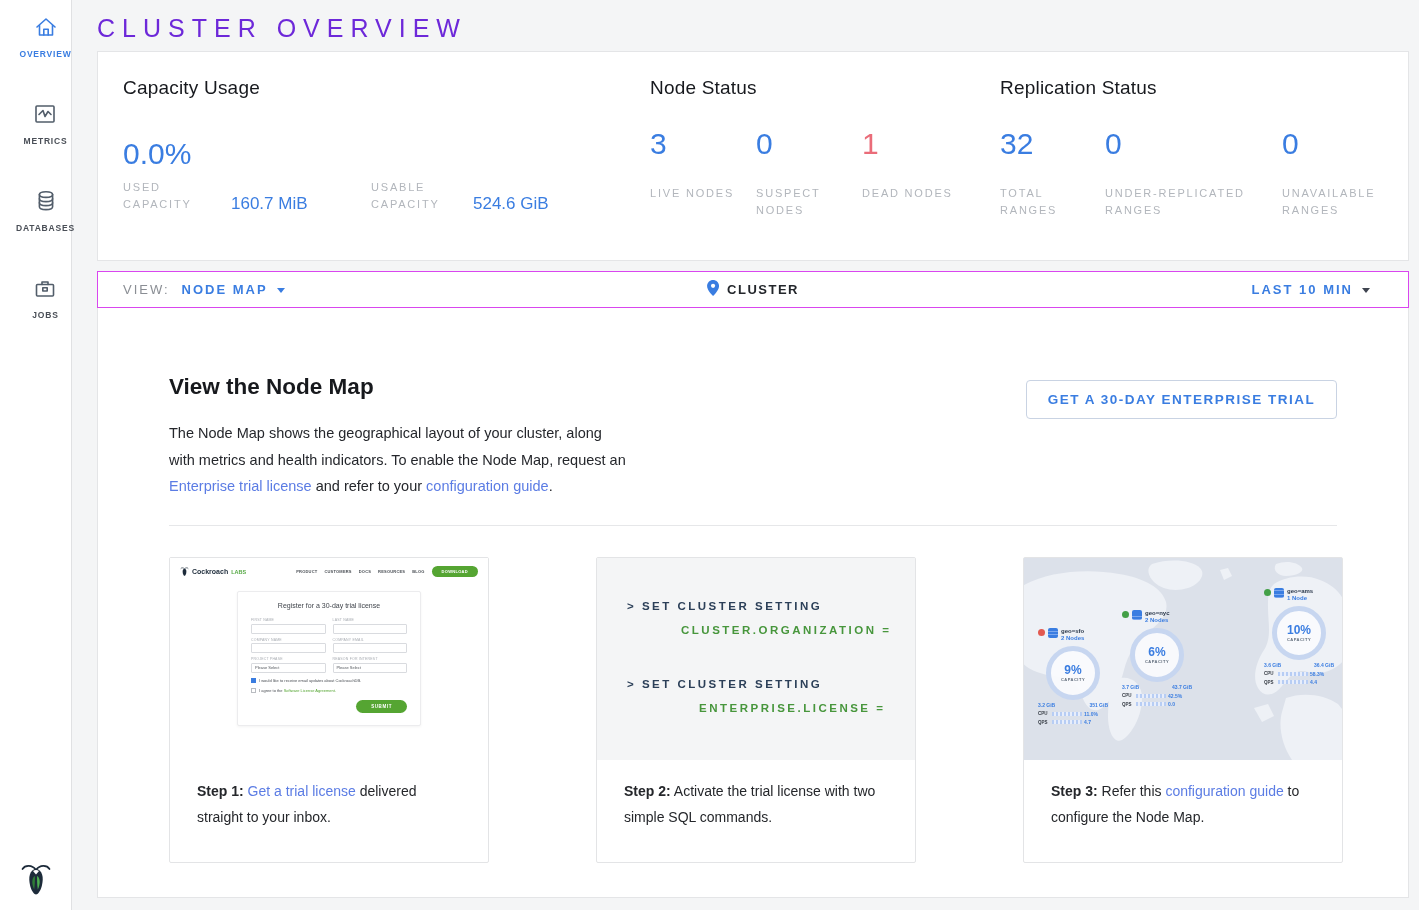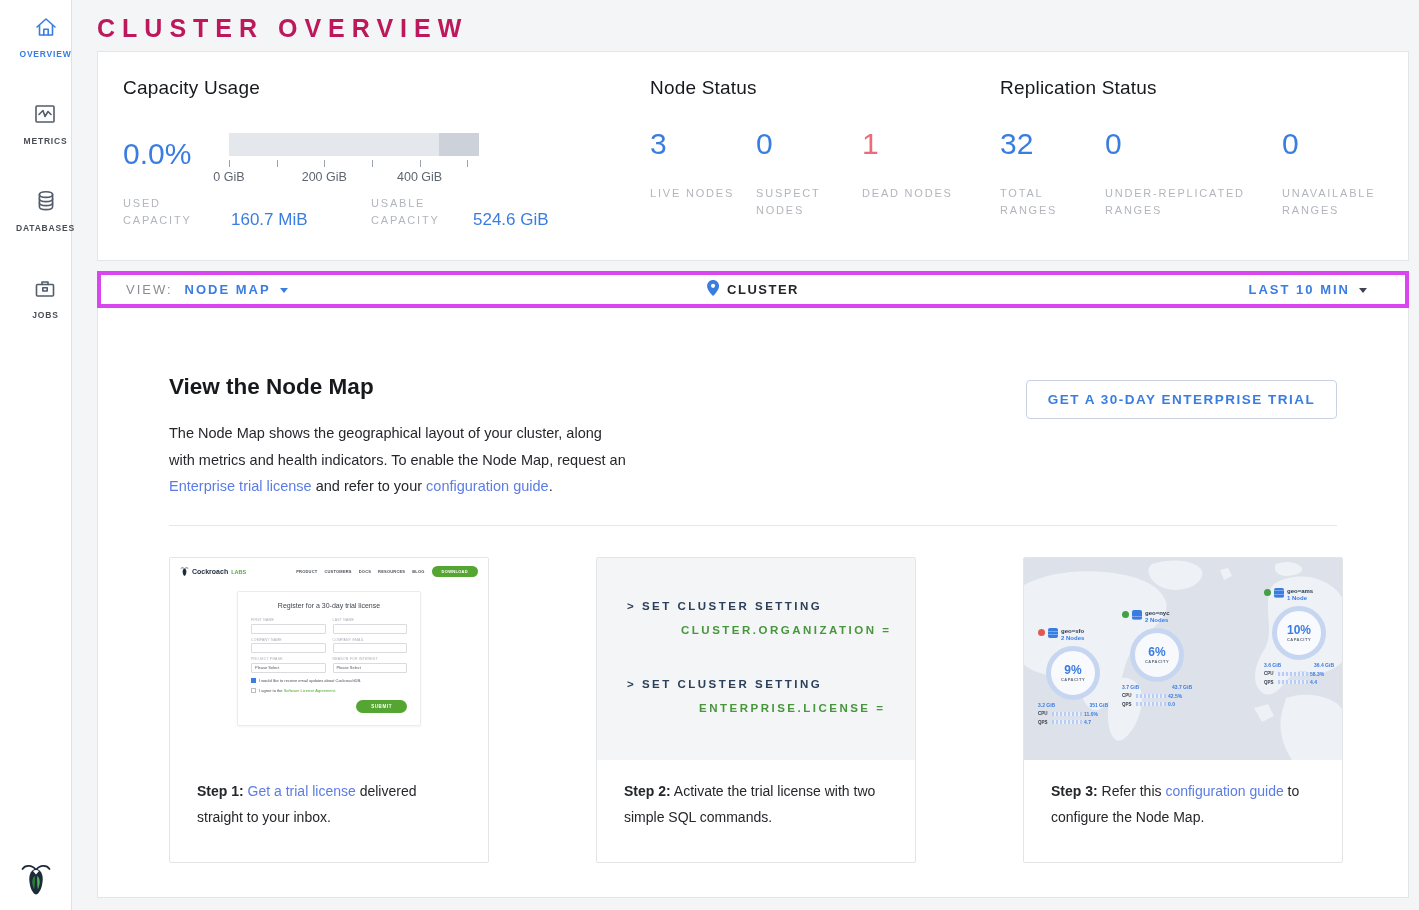--- a/index.html
+++ b/index.html
@@ -21,22 +21,22 @@
   .side-item { display:flex; flex-direction:column; align-items:center; margin-bottom:42px; cursor:pointer; }
   .side-item .lbl { font-size:8.5px; font-weight:700; letter-spacing:.8px; color:#4a4f57; margin-top:5px; }
   .side-item svg { stroke:#525d6a; fill:none; stroke-width:1.6; stroke-linecap:round; stroke-linejoin:round; }
   .side-item.active .lbl { color:#3a7de1; }
   .side-item.active svg { stroke:#3a7de1; }
   .side-logo { position:absolute; bottom:12px; left:0; width:72px; display:flex; justify-content:center; }
 
   
   .content { flex:1; position:relative; height:100%; overflow:hidden; }
   h1.page-title {
-    padding:14px 0 0 25px; font-size:25px; font-weight:700;
-    letter-spacing:7px; color:#be185d;
+    padding:14px 0 0 25px; font-size:25px; font-weight:400;
+    letter-spacing:7px; color:#6d28d9;
   }
 
   
   .summary-panel {
     position:relative; margin:8px 10px 0 25px; height:210px;
     background:#fff; border:1px solid #e4e5e7;
   }
   .sec { position:absolute; top:25px; }
   .sec h2 { font-size:19px; font-weight:500; color:#17191e; letter-spacing:.2px; }
   .sec-cap { left:25px; }
@@ -65,21 +65,21 @@
   .sec-rep .stat.c1 { width:105px; }
   .sec-rep .stat.c2 { width:177px; }
   .stat-value { font-size:30px; font-weight:500; color:#3a7de1; line-height:1; }
   .stat-value.red { color:#ea6c79; }
   .stat-label { margin-top:26px; font-size:11px; letter-spacing:1.8px; color:#b2b6bc; line-height:17px; font-weight:500; max-width:100px; }
   .sec-rep .stat.c2 .stat-label { max-width:170px; }
 
   
   .view-bar {
     margin:10px 10px 0 25px; height:37px; background:#fff;
-    border:4px solid #d946ef; display:flex; align-items:center; position:relative;
+    border:1px solid #d946ef; display:flex; align-items:center; position:relative;
   }
   .vb-left { display:flex; align-items:center; padding-left:25px; }
   .vb-view-label { font-size:13px; letter-spacing:2px; color:#8a8e94; font-weight:500; }
   .vb-view-value { font-size:13px; letter-spacing:2px; color:#3a7de1; font-weight:600; margin-left:12px; cursor:pointer; display:flex; align-items:center; }
   .caret { display:inline-block; width:0; height:0; border-left:4.5px solid transparent; border-right:4.5px solid transparent; border-top:5.5px solid currentColor; margin-left:9px; position:relative; top:1px; }
   .vb-center { position:absolute; left:50%; transform:translateX(-50%); display:flex; align-items:center; gap:8px; }
   .vb-scope { font-size:13px; letter-spacing:1.5px; font-weight:600; color:#23262b; }
   .vb-right { position:absolute; right:38px; display:flex; align-items:center; cursor:pointer; }
   .vb-time { font-size:13px; letter-spacing:2px; color:#3a7de1; font-weight:600; }
   .vb-right .caret { color:#3f4450; }
@@ -219,38 +219,20 @@
 
   <main class="content">
     <h1 class="page-title">CLUSTER OVERVIEW</h1>
 
     <section class="summary-panel">
 
       <div class="sec sec-cap">
         <h2>Capacity Usage</h2>
         <div class="cap-row">
           <div class="cap-pct">0.0%</div>
-          <div class="cap-chart">
-            <div class="cap-bar">
-              <div class="cap-bar-dark"></div>
-            </div>
-            <div class="cap-ticks">
-              <span class="cap-tick" style="left:0%"></span>
-              <span class="cap-tick" style="left:19.06%"></span>
-              <span class="cap-tick" style="left:38.12%"></span>
-              <span class="cap-tick" style="left:57.18%"></span>
-              <span class="cap-tick" style="left:76.24%"></span>
-              <span class="cap-tick" style="left:95.3%"></span>
-            </div>
-            <div class="cap-tick-labels">
-              <span class="cap-tick-label" style="left:0%">0 GiB</span>
-              <span class="cap-tick-label" style="left:38.12%">200 GiB</span>
-              <span class="cap-tick-label" style="left:76.24%">400 GiB</span>
-            </div>
-          </div>
         </div>
         <div class="cap-stats">
           <div class="cap-stat-label l1">USED CAPACITY</div>
           <div class="cap-stat-value v1">160.7 MiB</div>
           <div class="cap-stat-label l2">USABLE CAPACITY</div>
           <div class="cap-stat-value">524.6 GiB</div>
         </div>
       </div>
 
       <div class="sec sec-node">

